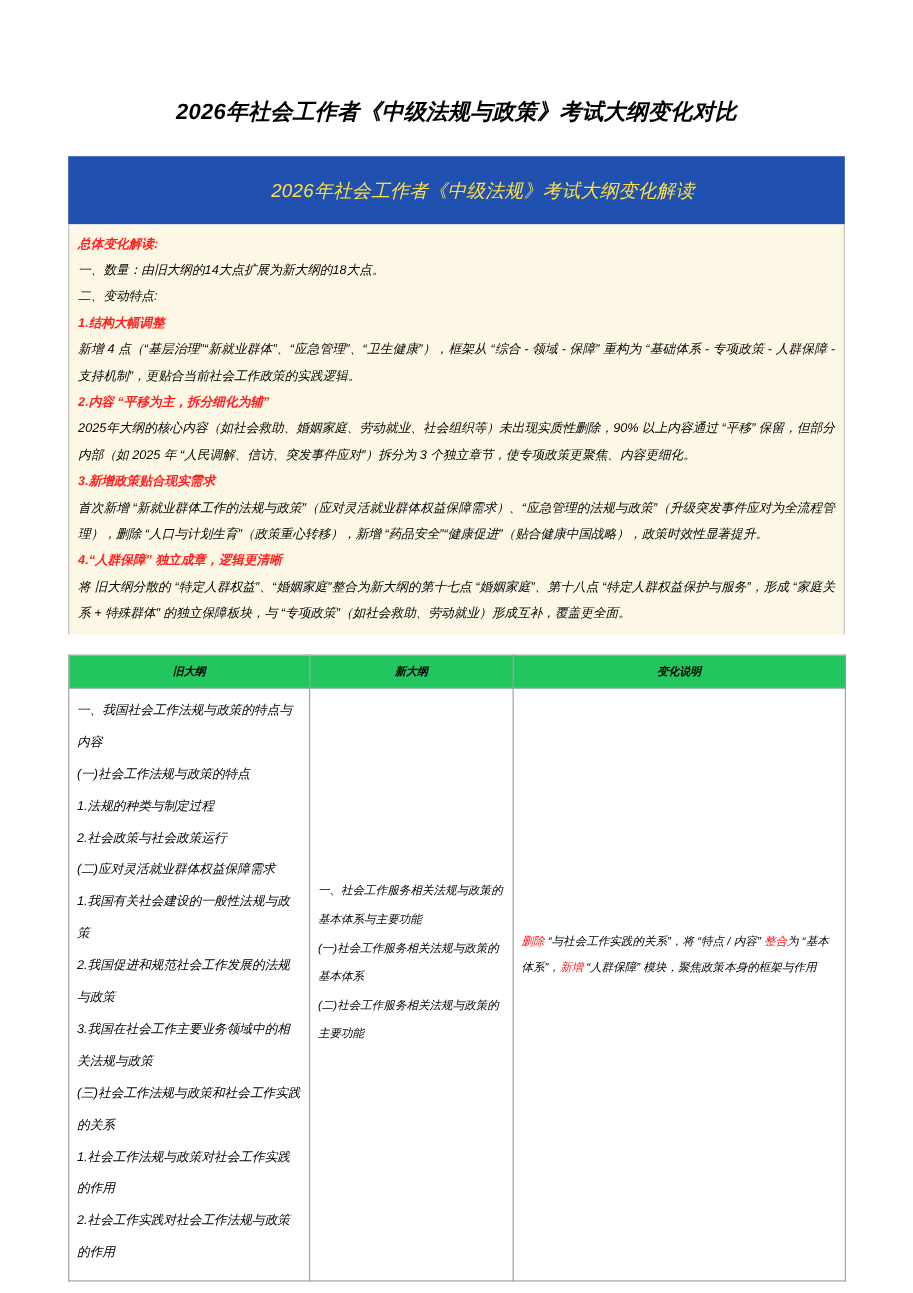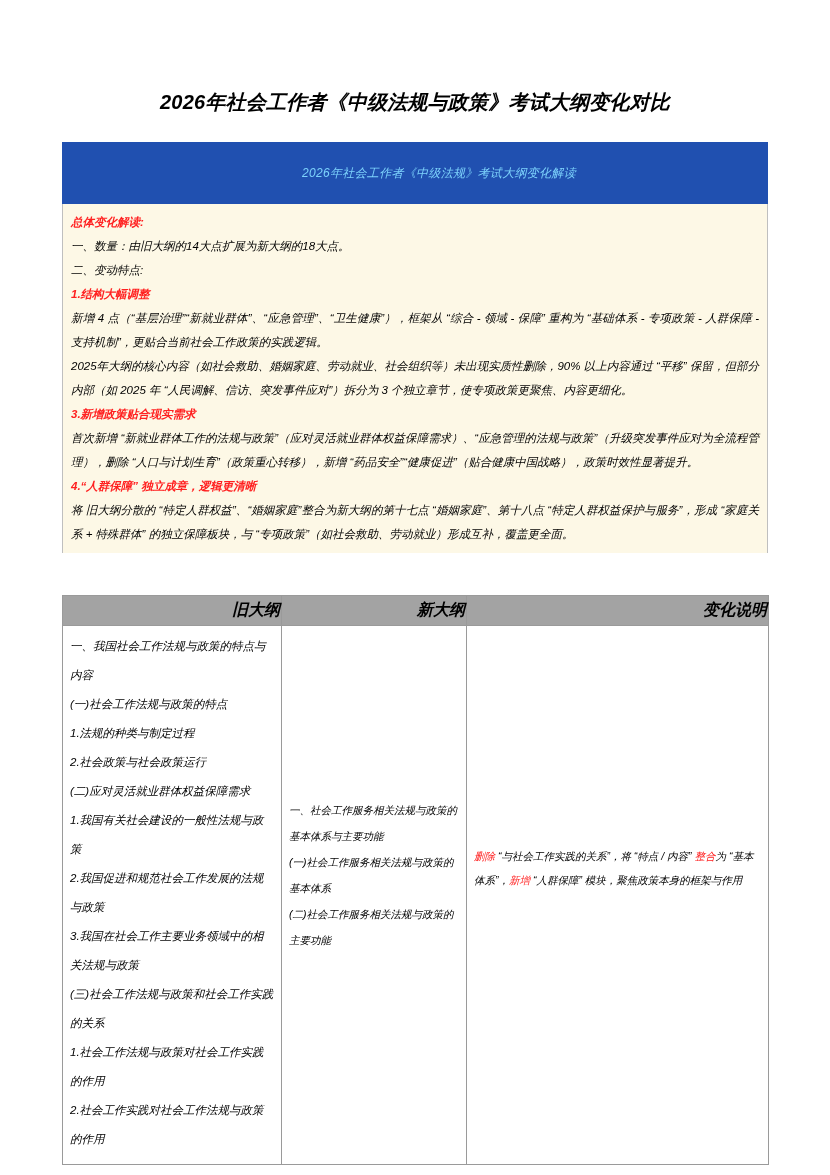--- a/index.html
+++ b/index.html
@@ -46,22 +46,22 @@
     top: 142px;
     width: 706px;
     height: 62px;
     background: #2050B0;
     box-sizing: border-box;
     display: flex;
     align-items: center;
     justify-content: center;
   }
   .banner-text {
-    color: #7dd3fc;
-    font-size: 12px;
+    color: #fde047;
+    font-size: 17px;
     font-weight: 400;
     letter-spacing: 0.3px;
     margin-left: 48px;
   }
 
   
   .summary {
     position: absolute;
     left: 62px;
     top: 204px;
@@ -94,25 +94,25 @@
     border-collapse: collapse;
     table-layout: fixed;
   }
   .cmp-table th,
   .cmp-table td {
     border: 1px solid #9a9a9a;
     vertical-align: top;
     box-sizing: border-box;
   }
   .cmp-table th {
-    background: #a3a3a3;
+    background: #22c55e;
     height: 30px;
-    font-size: 16px;
+    font-size: 10px;
     font-weight: bold;
-    text-align: right;
+    text-align: center;
     vertical-align: middle;
     color: #000000;
   }
   .cmp-table td {
     padding: 6px 7px 10px 7px;
     background: #ffffff;
     margin-left: 13px;
   }
   .col-old   { width: 219px; }
   .col-new   { width: 185px; }
@@ -154,20 +154,21 @@
     <span class="banner-text">2026年社会工作者《中级法规》考试大纲变化解读</span>
   </div>
 
   <div class="summary">
     <p class="red">总体变化解读:</p>
     <div id="summary-lines">
         <p>一、数量：由旧大纲的14大点扩展为新大纲的18大点。</p>
         <p>二、变动特点:</p>
         <p class="red">1.结构大幅调整</p>
         <p>新增 4 点（“基层治理”“新就业群体”、“应急管理”、“卫生健康”），框架从 “综合 - 领域 - 保障” 重构为 “基础体系 - 专项政策 - 人群保障 - 支持机制”，更贴合当前社会工作政策的实践逻辑。</p>
+        <p class="red">2.内容 “平移为主，拆分细化为辅”</p>
         <p>2025年大纲的核心内容（如社会救助、婚姻家庭、劳动就业、社会组织等）未出现实质性删除，90% 以上内容通过 “平移” 保留，但部分内部（如 2025 年 “人民调解、信访、突发事件应对”）拆分为 3 个独立章节，使专项政策更聚焦、内容更细化。</p>
         <p class="red">3.新增政策贴合现实需求</p>
         <p>首次新增 “新就业群体工作的法规与政策”（应对灵活就业群体权益保障需求）、“应急管理的法规与政策”（升级突发事件应对为全流程管理），删除 “人口与计划生育”（政策重心转移），新增 “药品安全”“健康促进”（贴合健康中国战略），政策时效性显著提升。</p>
         <p class="red">4.“人群保障” 独立成章，逻辑更清晰</p>
         <p>将 旧大纲分散的 “特定人群权益”、“婚姻家庭”整合为新大纲的第十七点 “婚姻家庭”、第十八点 “特定人群权益保护与服务”，形成 “家庭关系 + 特殊群体” 的独立保障板块，与 “专项政策”（如社会救助、劳动就业）形成互补，覆盖更全面。</p>
       </div>
   </div>
 
   <table class="cmp-table">
     <colgroup>

